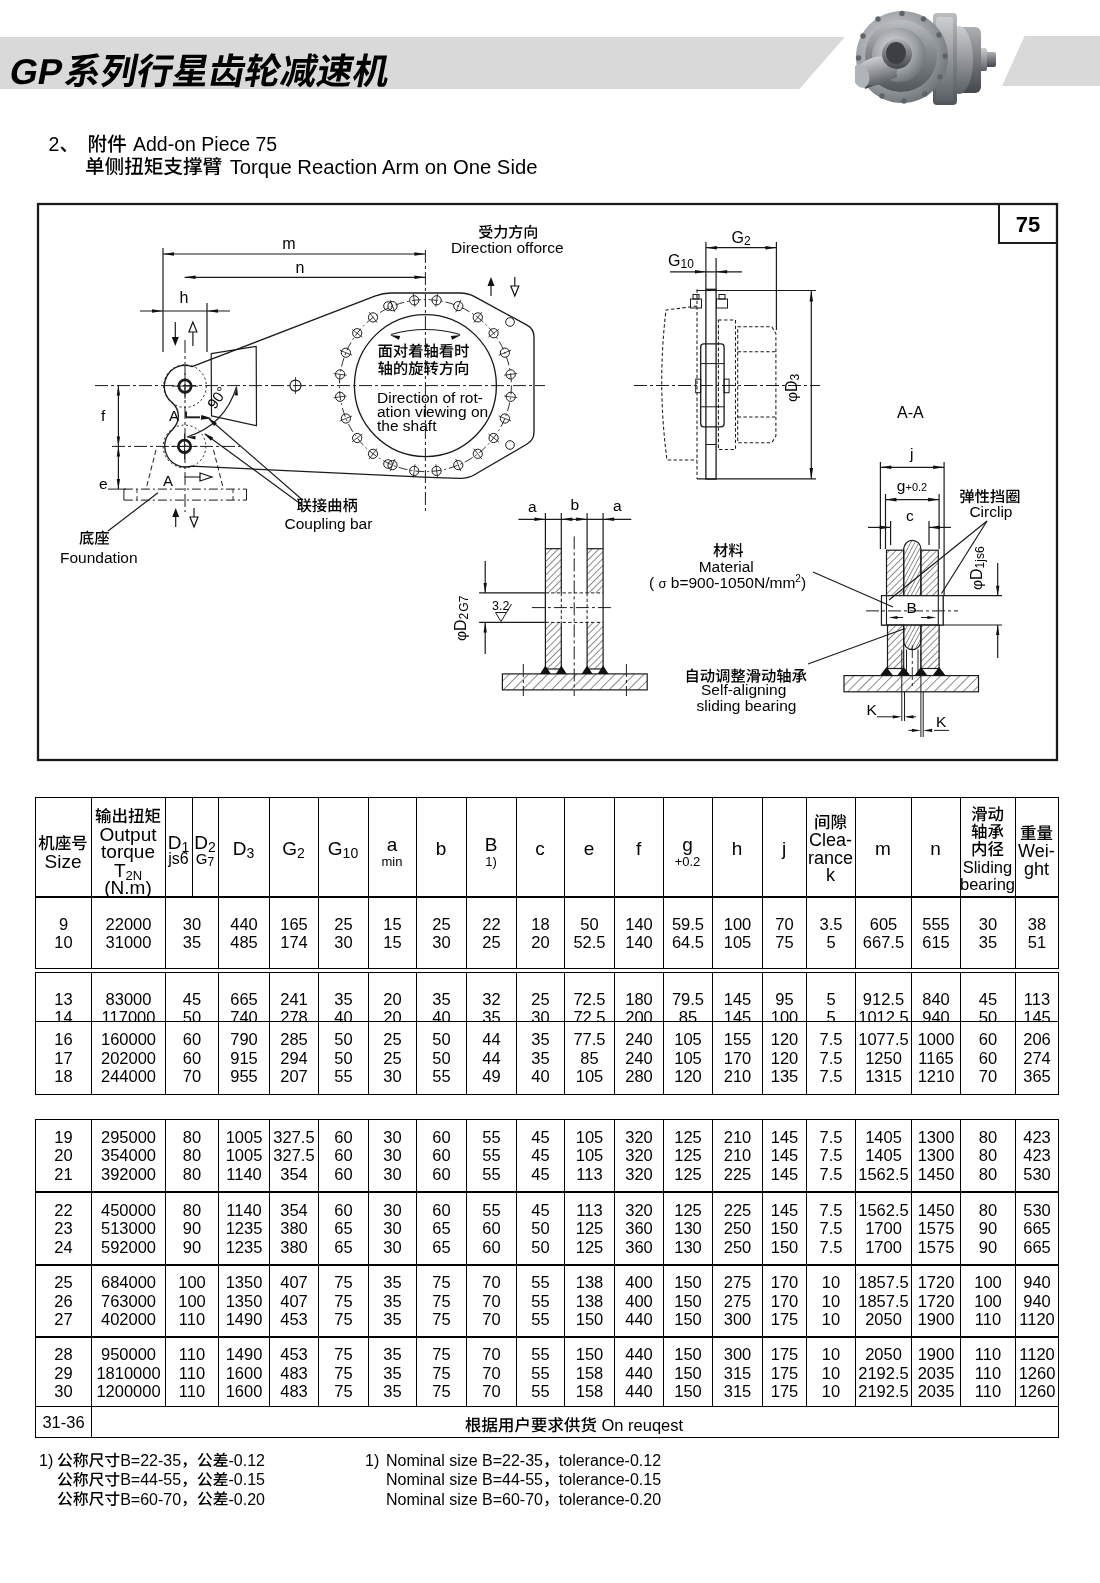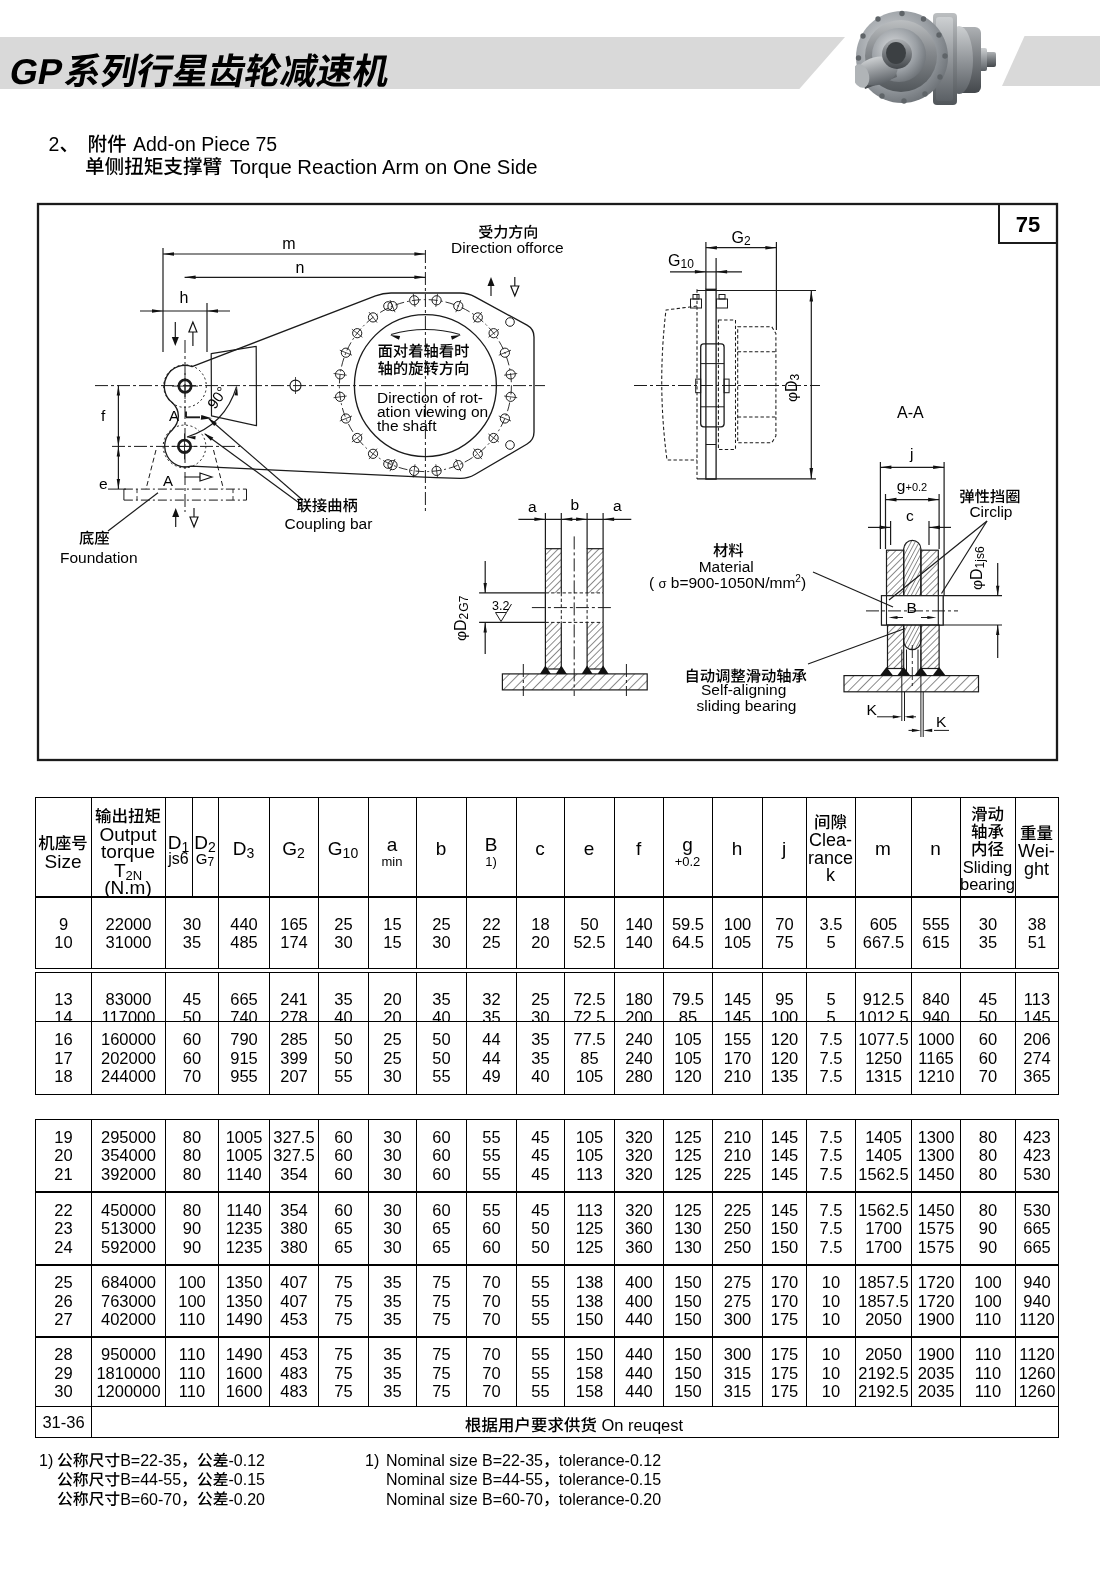--- a/index.html
+++ b/index.html
@@ -865,21 +865,21 @@
           <td>1077.5</td>
           <td>1000</td>
           <td>60</td>
           <td>206</td>
         </tr>
         <tr class="dr">
           <td>17</td>
           <td>202000</td>
           <td colspan="2">60</td>
           <td>915</td>
-          <td>399</td>
+          <td>294</td>
           <td>50</td>
           <td>25</td>
           <td>50</td>
           <td>44</td>
           <td>35</td>
           <td>85</td>
           <td>240</td>
           <td>105</td>
           <td>170</td>
           <td>120</td>

